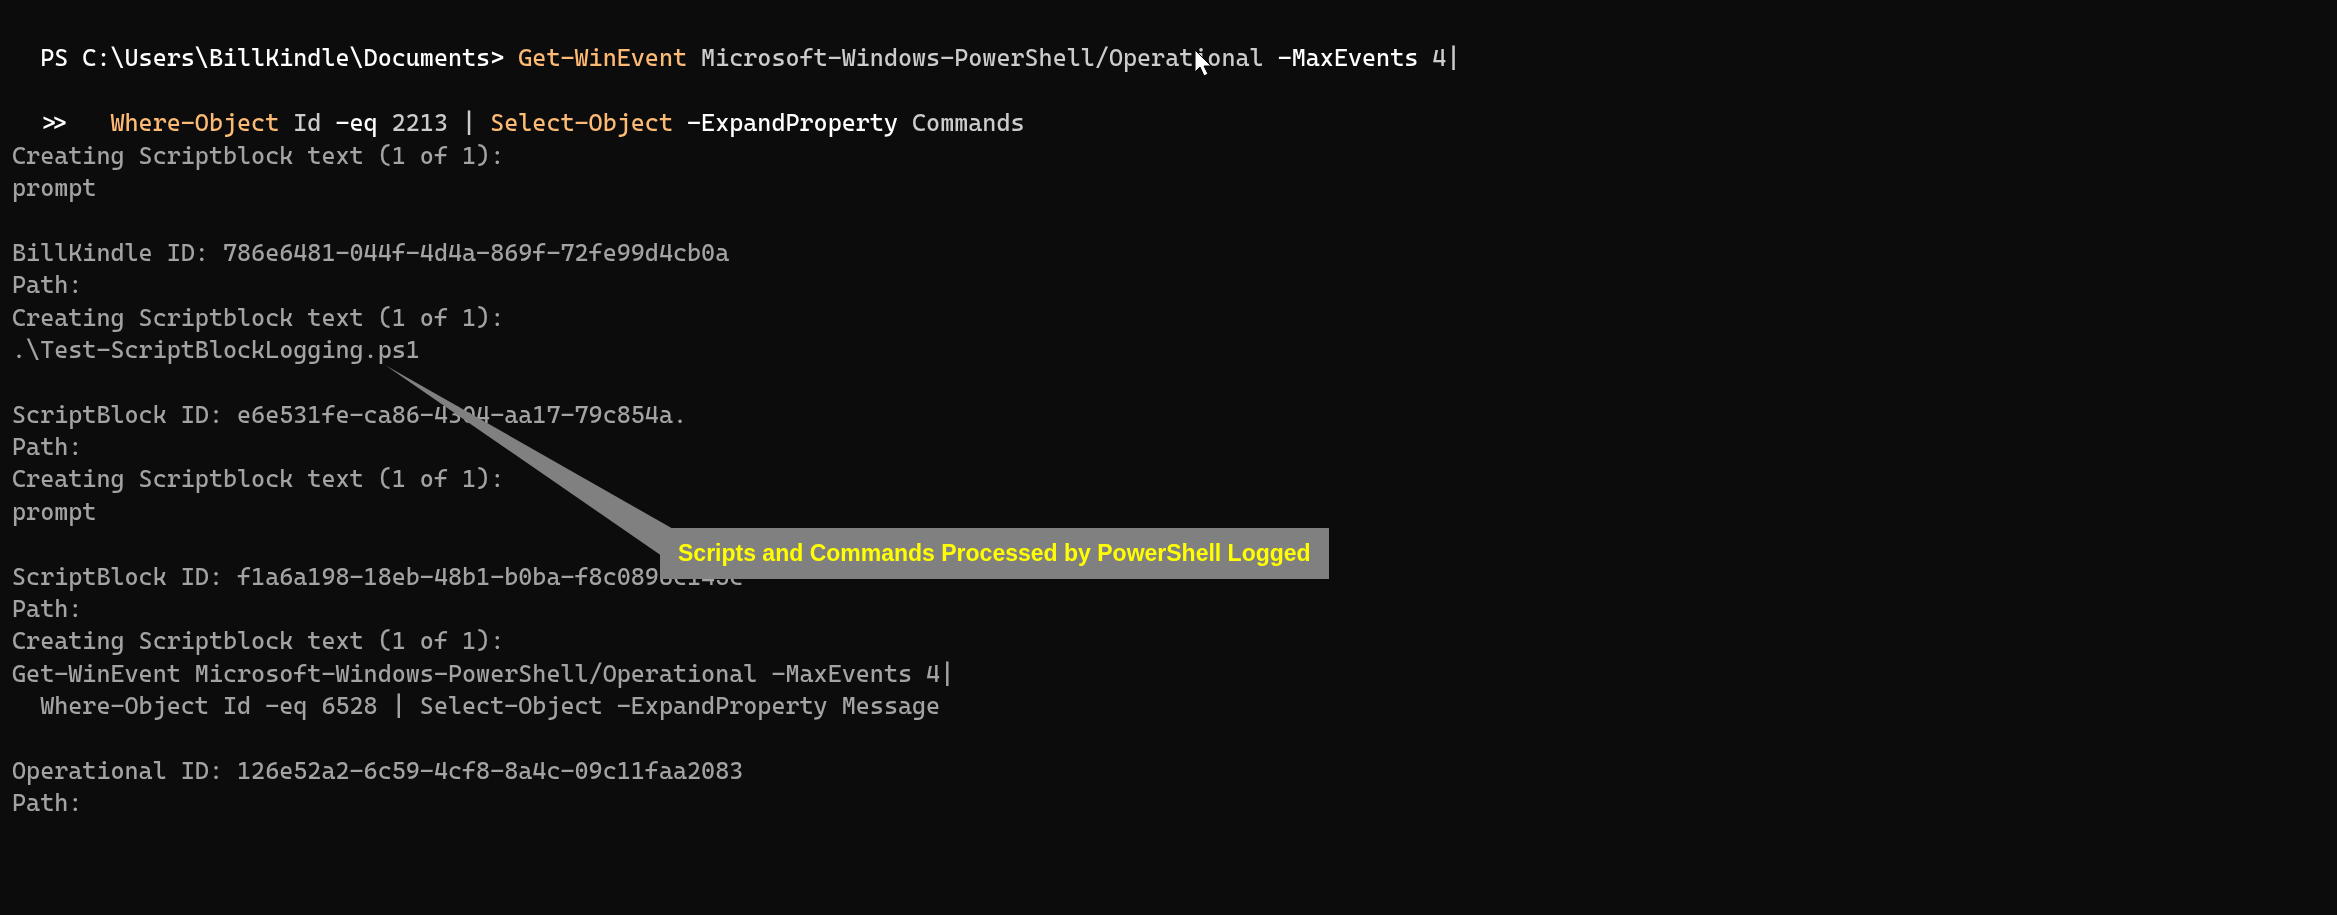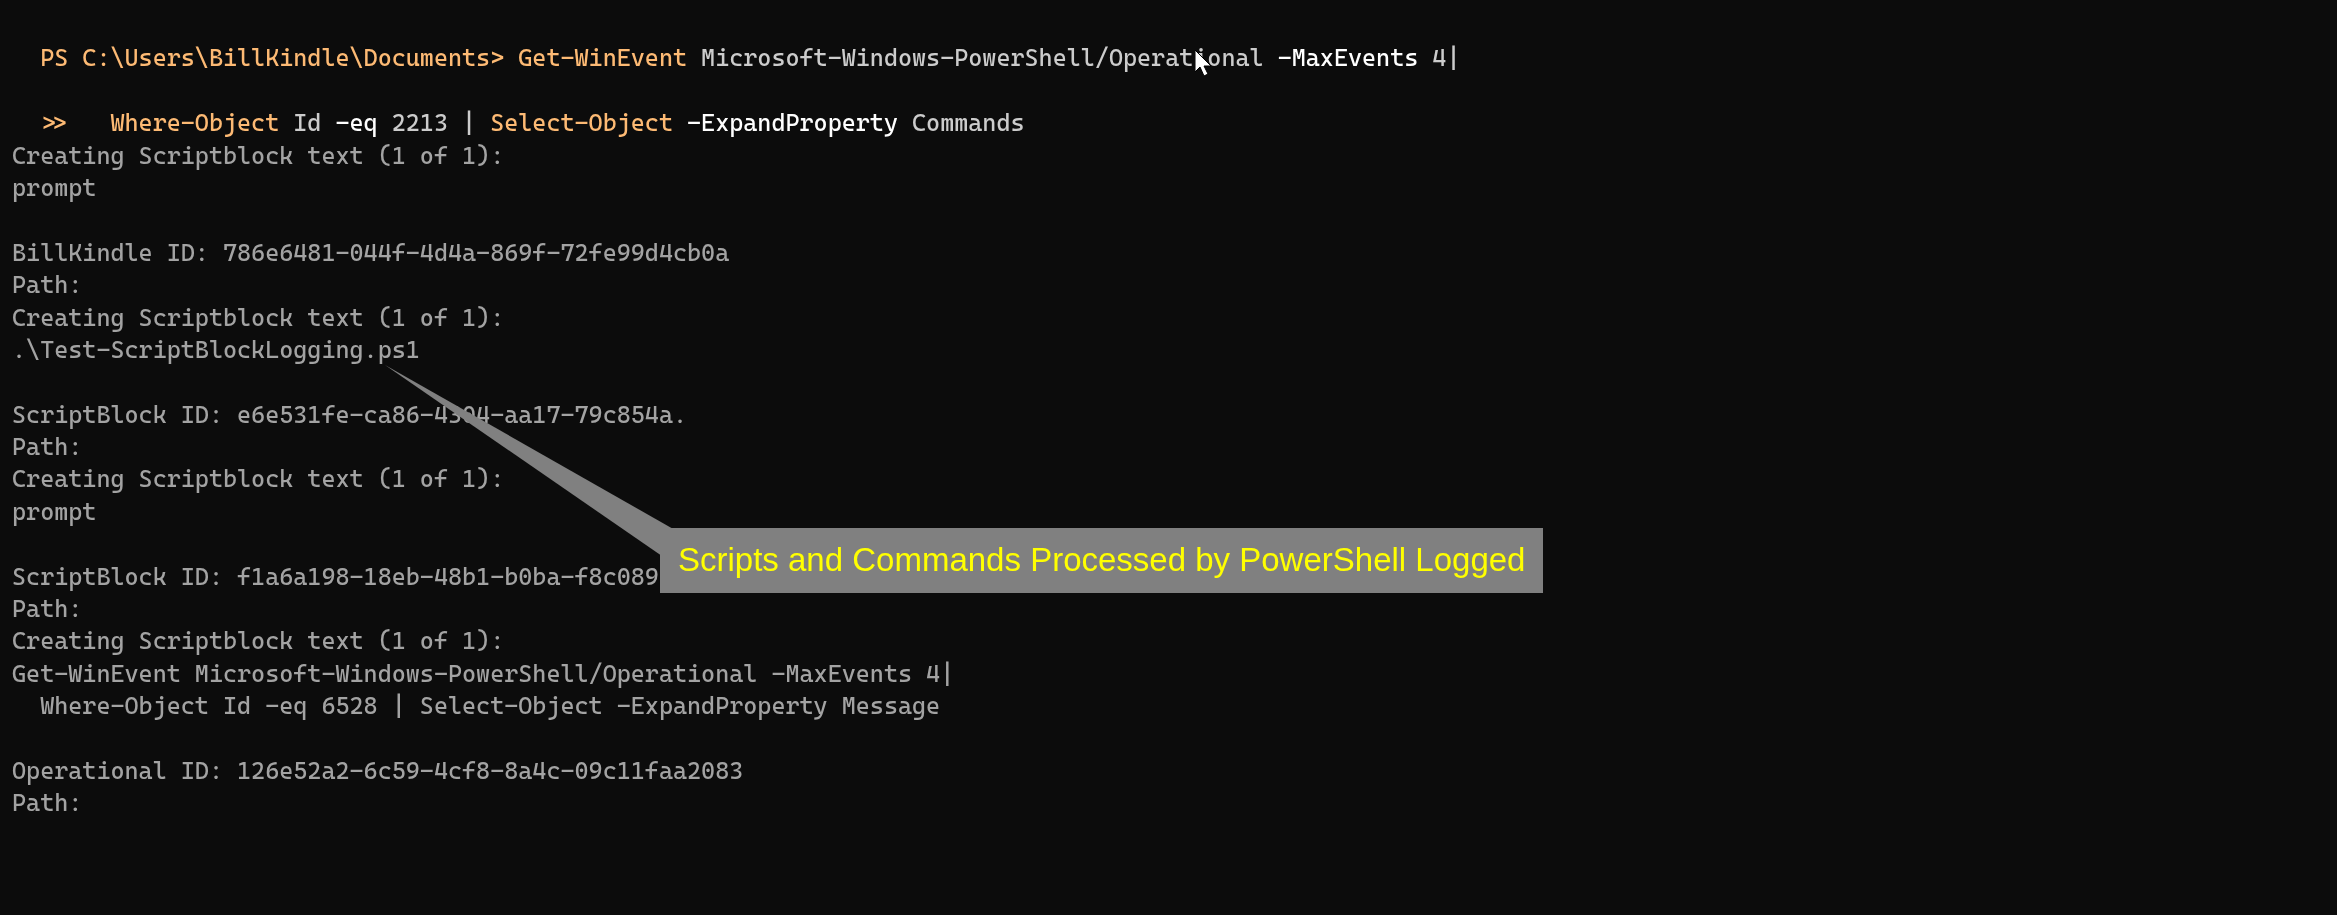--- a/index.html
+++ b/index.html
@@ -9,36 +9,36 @@
       font-size: 24px;
       line-height: 1.35;
       color: #cccccc;
       width: 2337px;
       height: 915px;
       overflow: hidden;
       position: relative;
       padding: 10px 12px;
     }
     .line { white-space: pre; }
-    .ps-prompt { color: #fdba74; }
+    .ps-prompt { color: #ffffff; }
     .cmdlet { color: #fdba74; }
     .arg { color: #cccccc; }
     .param { color: #ffffff; }
     .pipe { color: #cccccc; }
     .output { color: #a3a3a3; }
     .blank { height: 1.35em; }
     .annotation-box {
       position: absolute;
       left: 660px;
       top: 528px;
       background: #808080;
       color: #ffff00;
       font-family: Arial, Helvetica, sans-serif;
-      font-size: 33px;
-      font-weight: 400;
+      font-size: 23px;
+      font-weight: 700;
       padding: 10px 18px 10px 18px;
       z-index: 5;
     }
     .callout-wedge {
       position: absolute;
       left: 385px;
       top: 365px;
       z-index: 4;
       pointer-events: none;
     }

